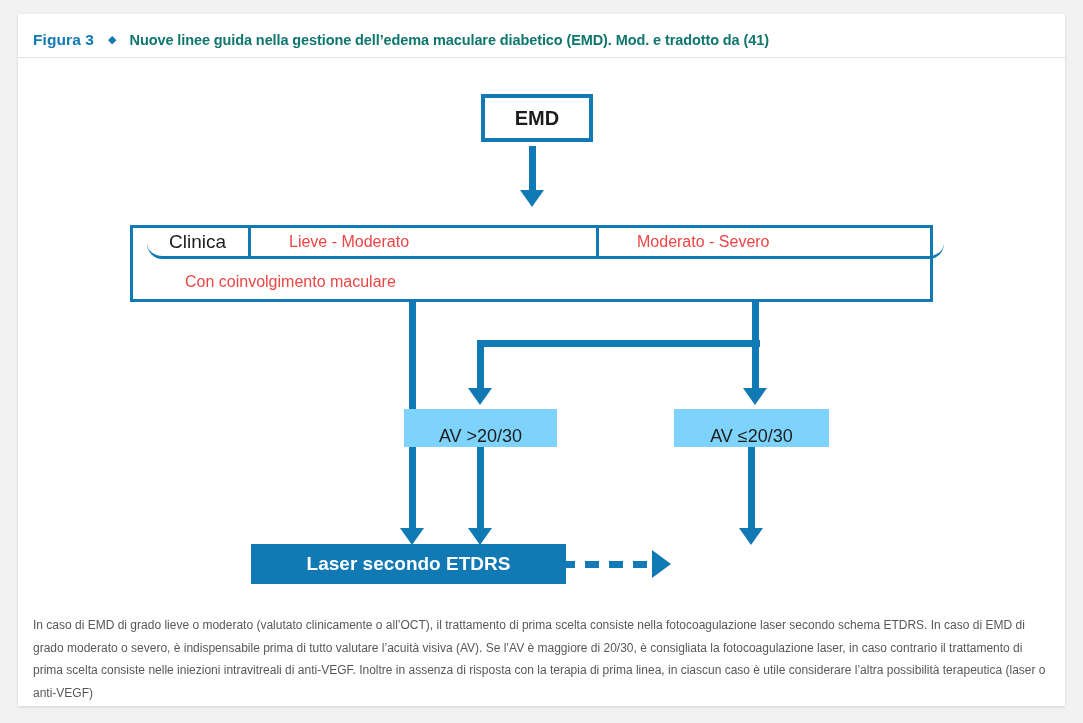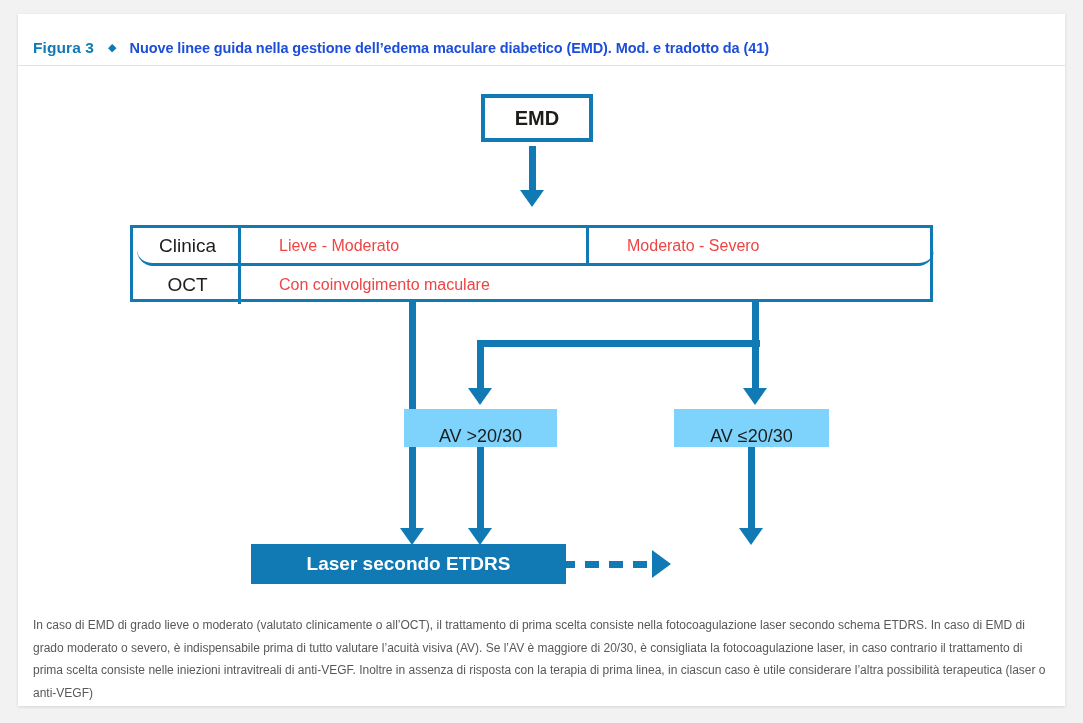--- a/index.html
+++ b/index.html
@@ -21,21 +21,21 @@
     width: 1047px;
     height: 692px;
     background: #ffffff;
     box-shadow: 0 1px 3px rgba(0,0,0,0.13);
     box-sizing: border-box;
   }
 
   
   #figure-header {
     position: absolute;
-    left: 0; top: 16px;
+    left: 0; top: 8px;
     width: 1047px;
     height: 36px;
     border-bottom: 1px solid #e3e3e3;
     display: flex;
     align-items: center;
     padding-left: 15px;
     box-sizing: border-box;
   }
   #figure-label {
     color: #1179b4;
@@ -43,21 +43,21 @@
     font-size: 15.5px;
     letter-spacing: 0.1px;
   }
   #figure-diamond {
     color: #1179b4;
     font-size: 11px;
     margin: 0 13px 0 14px;
     line-height: 1;
   }
   #figure-title {
-    color: #1d4ed8;
+    color: #0f766e;
     font-weight: bold;
     font-size: 14.5px;
     letter-spacing: -0.1px;
   }
 
   
   #diagram {
     position: absolute;
     left: 0;
     top: 36px;
@@ -108,22 +108,22 @@
   
   #clinic-table {
     left: 112px; top: 175px;
     width: 803px; height: 77px;
     border: 3px solid #1179b4;
     box-sizing: border-box;
     background: #ffffff;
   }
   .tbl-row {
     position: absolute;
-    left: 4px; width: 100%;
-    height: 38px;
+    left: 14px; width: 100%;
+    height: 31px;
     display: flex;
     border-radius: 16px;
   }
   #tbl-row-1 { top: 0; border-bottom: 3px solid #1179b4; box-sizing: border-box; }
   #tbl-row-2 { top: 38px; }
   .tbl-head-cell {
     width: 104px;
     border-right: 3px solid #1179b4;
     box-sizing: border-box;
     display: flex; align-items: center; justify-content: center;
@@ -200,21 +200,20 @@
     <div class="line-v" style="left:511px; top:96px; width:7px; height:47px;"></div>
     <div class="arrow-down" style="left:502px; top:140px;"></div>
 
     <div id="clinic-table">
       <div class="tbl-row" id="tbl-row-1">
         <div class="tbl-head-cell">Clinica</div>
         <div class="tbl-cell tbl-cell-left">Lieve - Moderato</div>
         <div class="tbl-cell">Moderato - Severo</div>
       </div>
       <div class="tbl-row" id="tbl-row-2">
-        <div class="tbl-head-cell">OCT</div>
         <div class="tbl-cell">Con coinvolgimento maculare</div>
       </div>
     </div>
 
     <div class="line-v" style="left:391px; top:252px; width:7px; height:232px;"></div>
     <div class="arrow-down" style="left:382px; top:478px;"></div>
 
     <div class="line-v" style="left:734px; top:252px; width:7px; height:45px;"></div>
     <div class="line-h" style="left:459px; top:290px; width:283px; height:7px;"></div>
 

